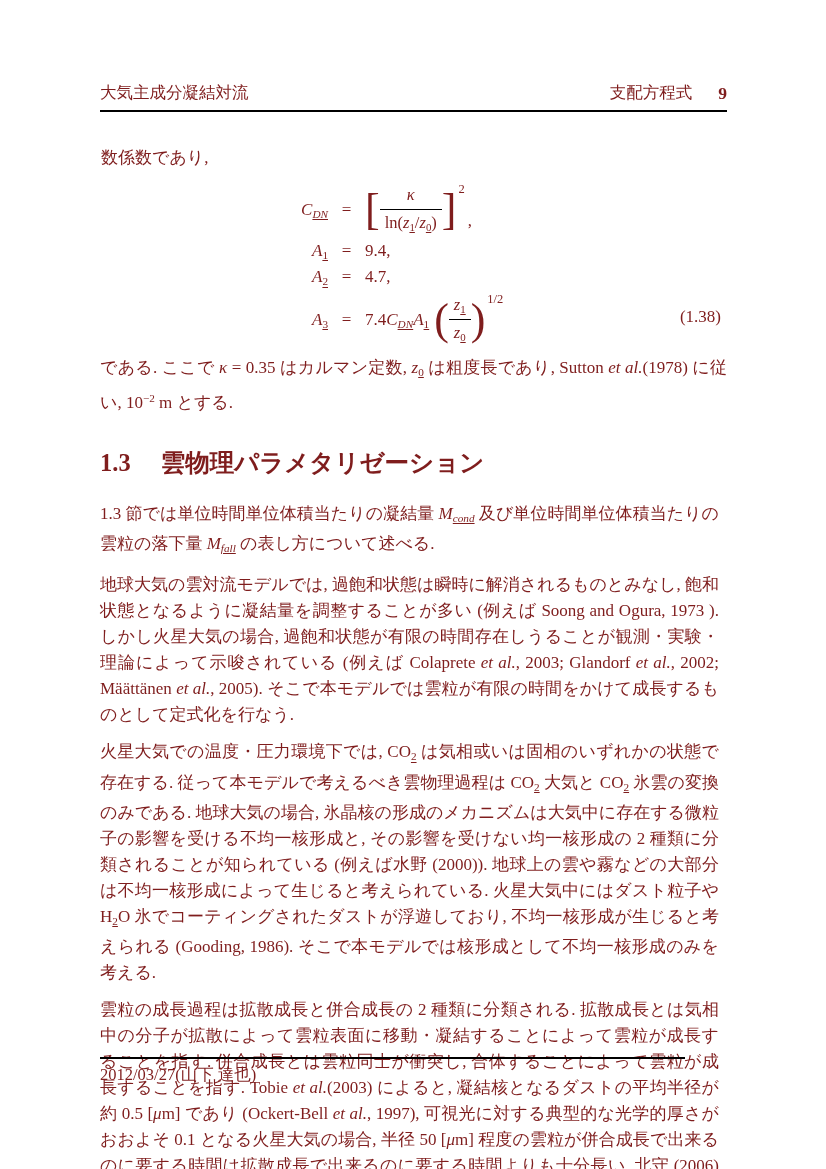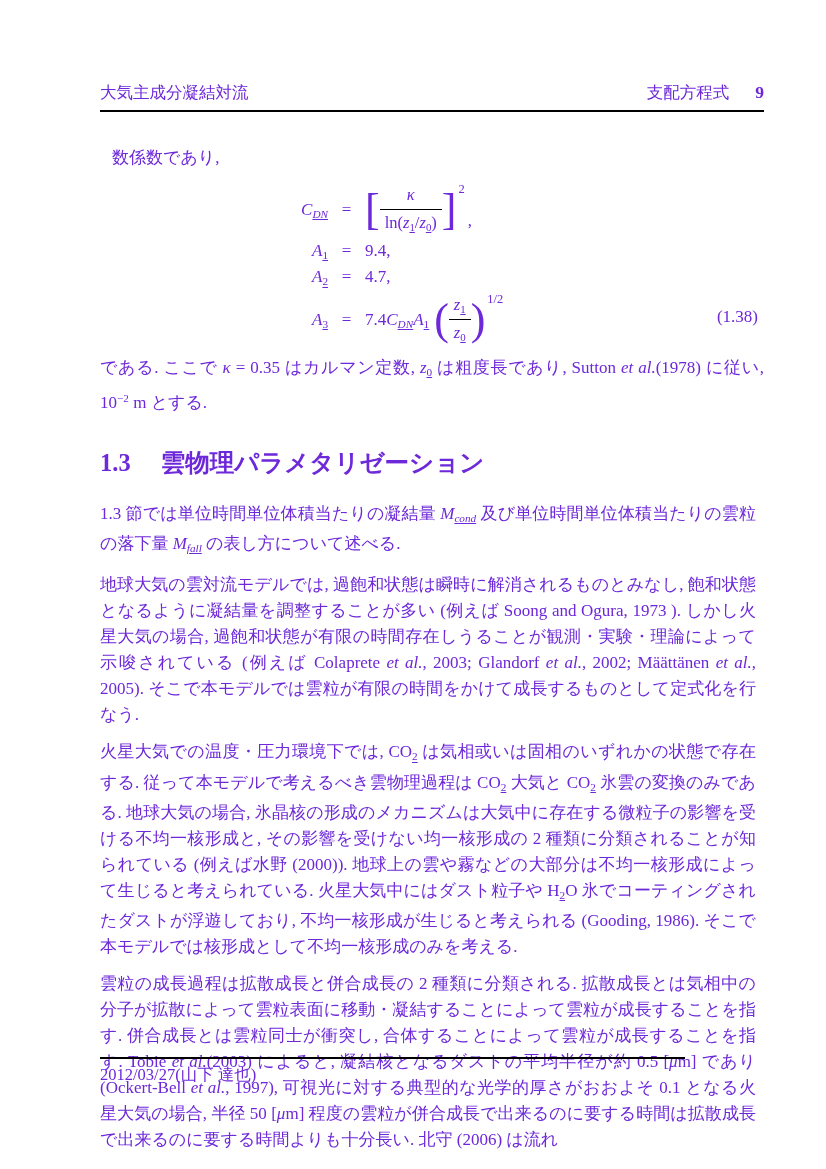--- a/index.html
+++ b/index.html
@@ -1,41 +1,41 @@
 <!DOCTYPE html>
 <html><head>
 <meta charset="utf-8">
 <style>
   html,body{margin:0;padding:0;background:#ffffff;}
   .page{
     position:relative;
     width:826px;height:1169px;
     background:#ffffff;
-    color:#6d28d9;
+    color:#7f1d1d;
     font-family:"Liberation Serif","DejaVu Serif",serif;
     font-size:17px;
     box-sizing:border-box;
-    padding:82px 62px 0 100px;
+    padding:82px 99px 0 100px;
     overflow:hidden;
   }
   
   .header{
     display:flex;justify-content:space-between;align-items:baseline;
     border-bottom:2px solid #000;
     padding-bottom:6px;
     font-family:"Liberation Sans","DejaVu Sans",sans-serif;
     font-size:16.5px;
   }
-  .header-right{display:inline-flex;align-items:flex-start;}
+  .header-right{display:inline-flex;align-items:center;}
   .pagenum{
     font-family:"Liberation Serif","DejaVu Serif",serif;
     font-weight:bold;margin-left:26px;font-size:17.5px;
   }
   
-  .intro-line{margin:33px 0 0 12px;line-height:26px;}
+  .intro-line{margin:33px 0 0 1px;line-height:26px;}
   .body-par{
     margin:11px 8px 0 0;
     line-height:26px;
     text-align:justify;
   }
   .after-eq{margin:6px 0 0 0;}
   .first-par{margin-top:22px;}
   .it{font-style:italic;}
   .sb{font-size:66%;vertical-align:-0.28em;text-decoration:underline;}
   .sp{font-size:66%;vertical-align:0.55em;}

